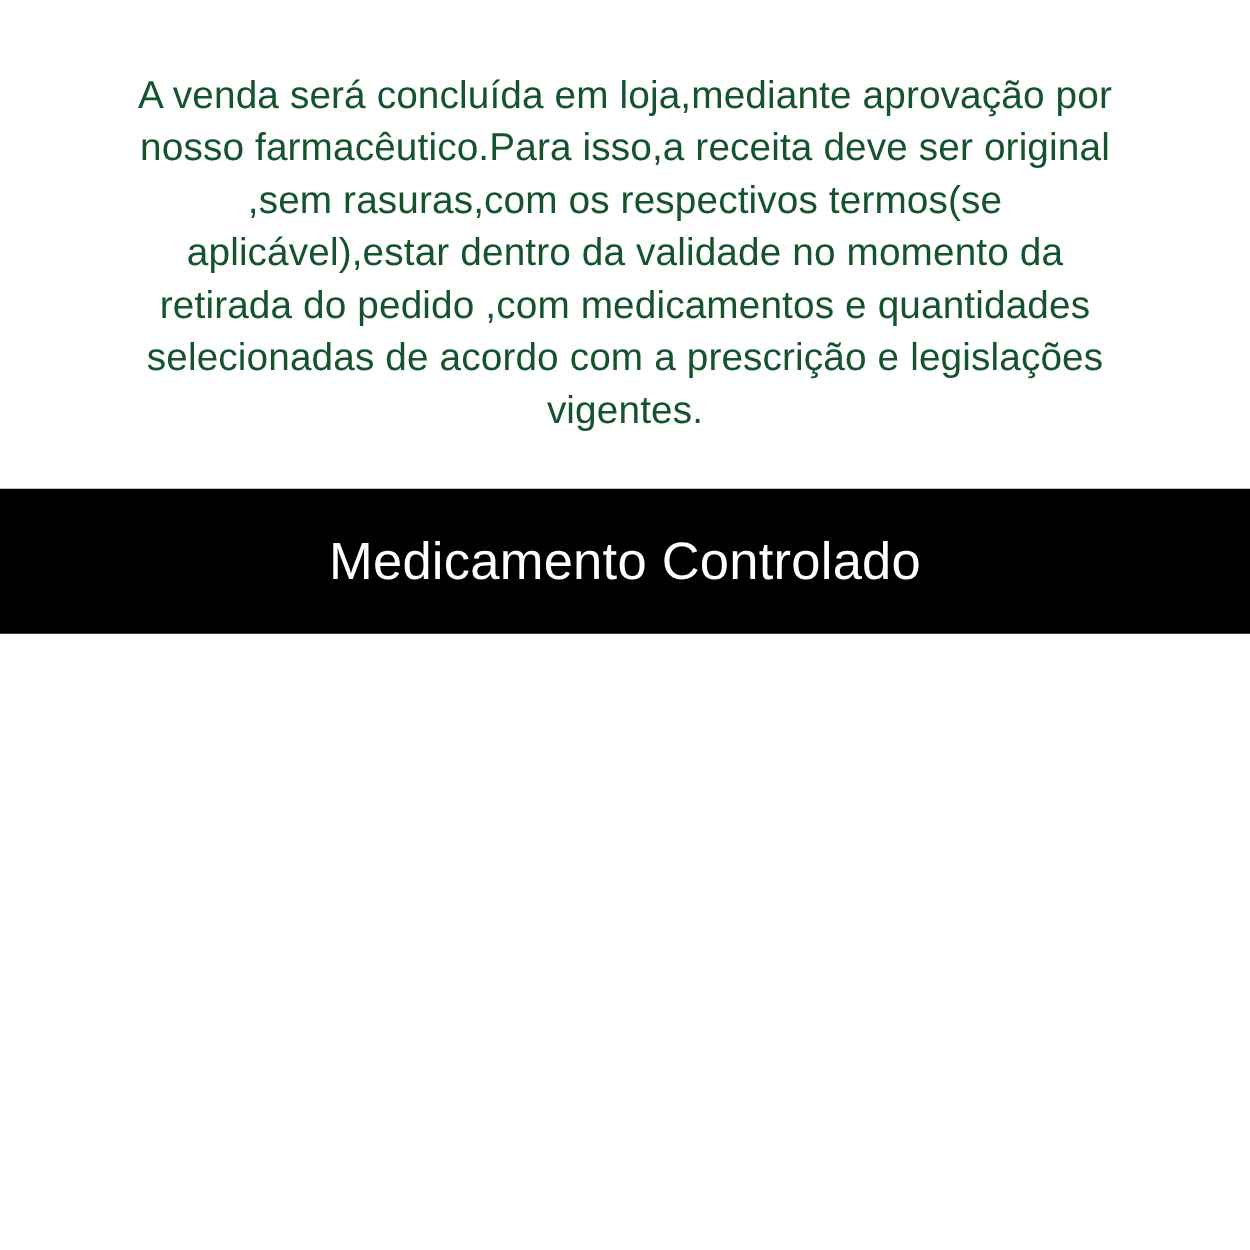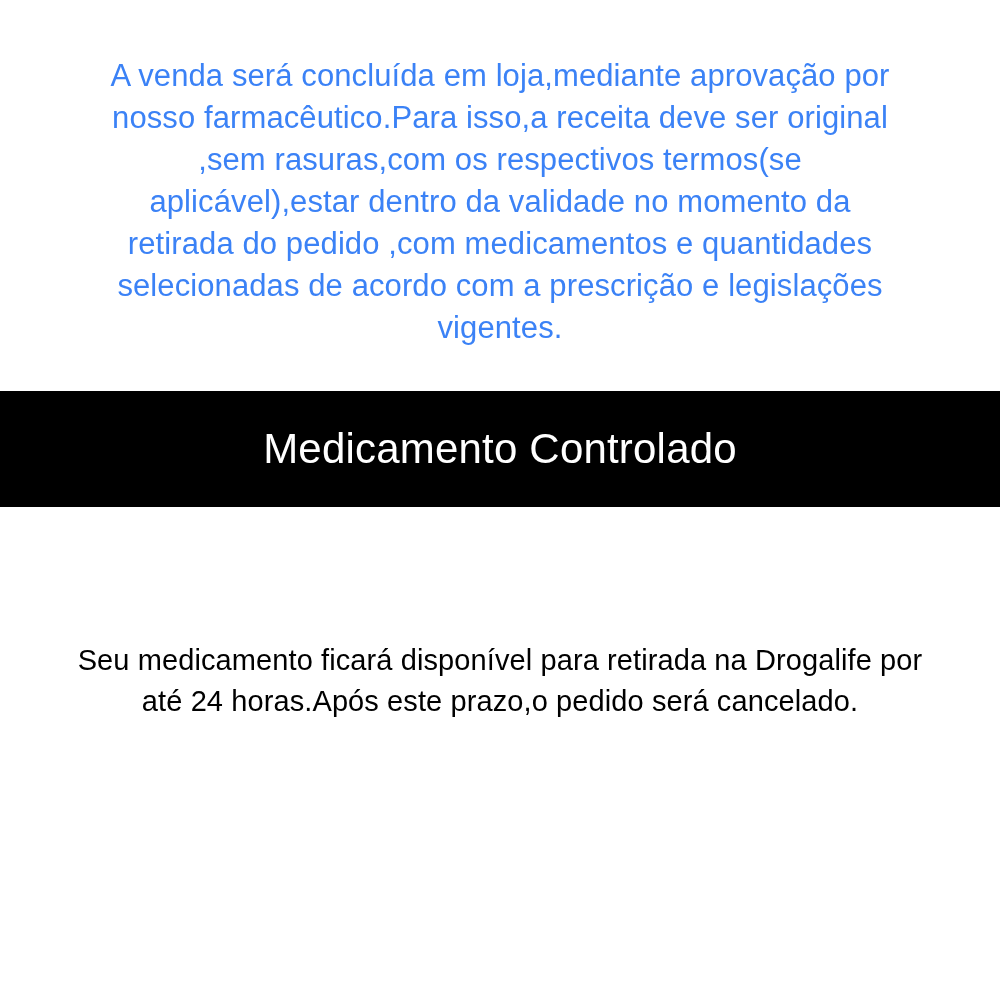--- a/index.html
+++ b/index.html
@@ -29,21 +29,21 @@
     box-sizing: border-box;
     width: 100%;
     padding: 55px 95px 0 95px;
   }
   .top-text {
     margin: 0;
     text-align: center;
     font-size: 31px;
     line-height: 42px;
     font-weight: 400;
-    color: #3b82f6;
+    color: #14532d;
     letter-spacing: 0.1px;
   }
 
   
   .banner {
     box-sizing: border-box;
     width: 100%;
     height: 116px;
     margin-top: 42px;
     background: #000000;
@@ -82,17 +82,14 @@
 <div class="page">
 
   <section class="top-block">
     <p class="top-text">A venda será concluída em loja,mediante aprovação por nosso farmacêutico.Para isso,a receita deve ser original ,sem rasuras,com os respectivos termos(se aplicável),estar dentro da validade no momento da retirada do pedido ,com medicamentos e quantidades selecionadas de acordo com a prescrição e legislações vigentes.</p>
   </section>
 
   <section class="banner">
     <h1 class="banner-title">Medicamento Controlado</h1>
   </section>
 
-  <section class="bottom-block">
-    <p class="bottom-text">Seu medicamento ficará disponível para retirada na Drogalife por até 24 horas.Após este prazo,o pedido será cancelado.</p>
-  </section>
 
 </div>
 
 </body></html>

